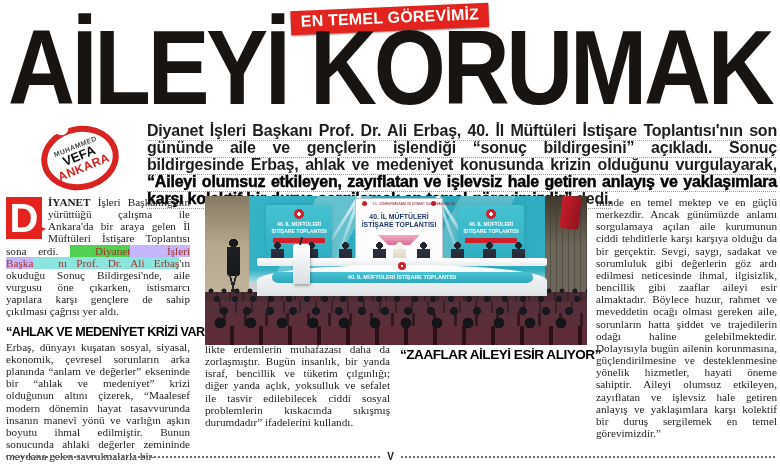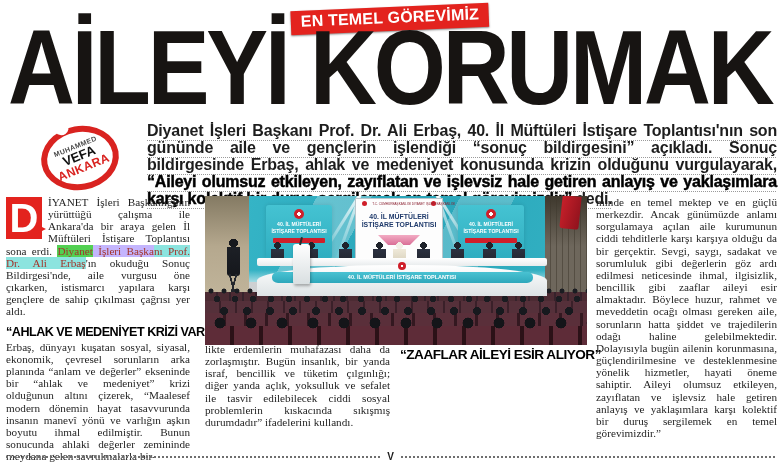--- a/index.html
+++ b/index.html
@@ -44,22 +44,22 @@
   .col3{left:400px;top:349px;width:188px;}
   .col4{left:596px;width:181px;}
   .colhead{margin:8px 0 3px;font-family:"Liberation Sans",sans-serif;font-size:12.6px;
            letter-spacing:-.5px;color:#000;font-weight:bold;white-space:nowrap;}
   .col3 .colhead{margin-top:0;font-size:13.6px;}
   .dropcap{float:left;width:36px;height:42px;background:#e3231e;color:#fff;
            font-family:"Liberation Sans",sans-serif;font-weight:bold;font-size:40px;
            line-height:42px;text-align:center;margin:1px 6px 0 0;position:relative;}
   .dropcap::after{content:"";position:absolute;right:-9px;bottom:5px;
                   border:5px solid transparent;border-left:10px solid #e3231e;}
-  .lead-word{font-weight:normal;}
-  .hl{color:#a3342a;}
+  .lead-word{font-weight:bold;}
+  .hl{color:#a3342a;padding-left:25px;}
   .hl-green{background:#52d052;}
   .hl-yellow{background:#c4b5fd;}
   .hl-cyan{background:#8ce4df;}
 
   
   .photo{position:absolute;left:205px;top:196px;width:382px;height:149px;overflow:hidden;
          background:#cdd0d2;}
   .photo *{position:absolute;}
   .ph-wall-l{left:0;top:0;width:44px;height:112px;
              background:linear-gradient(#847a63,#b5a88e 45%,#c3b79d);}

